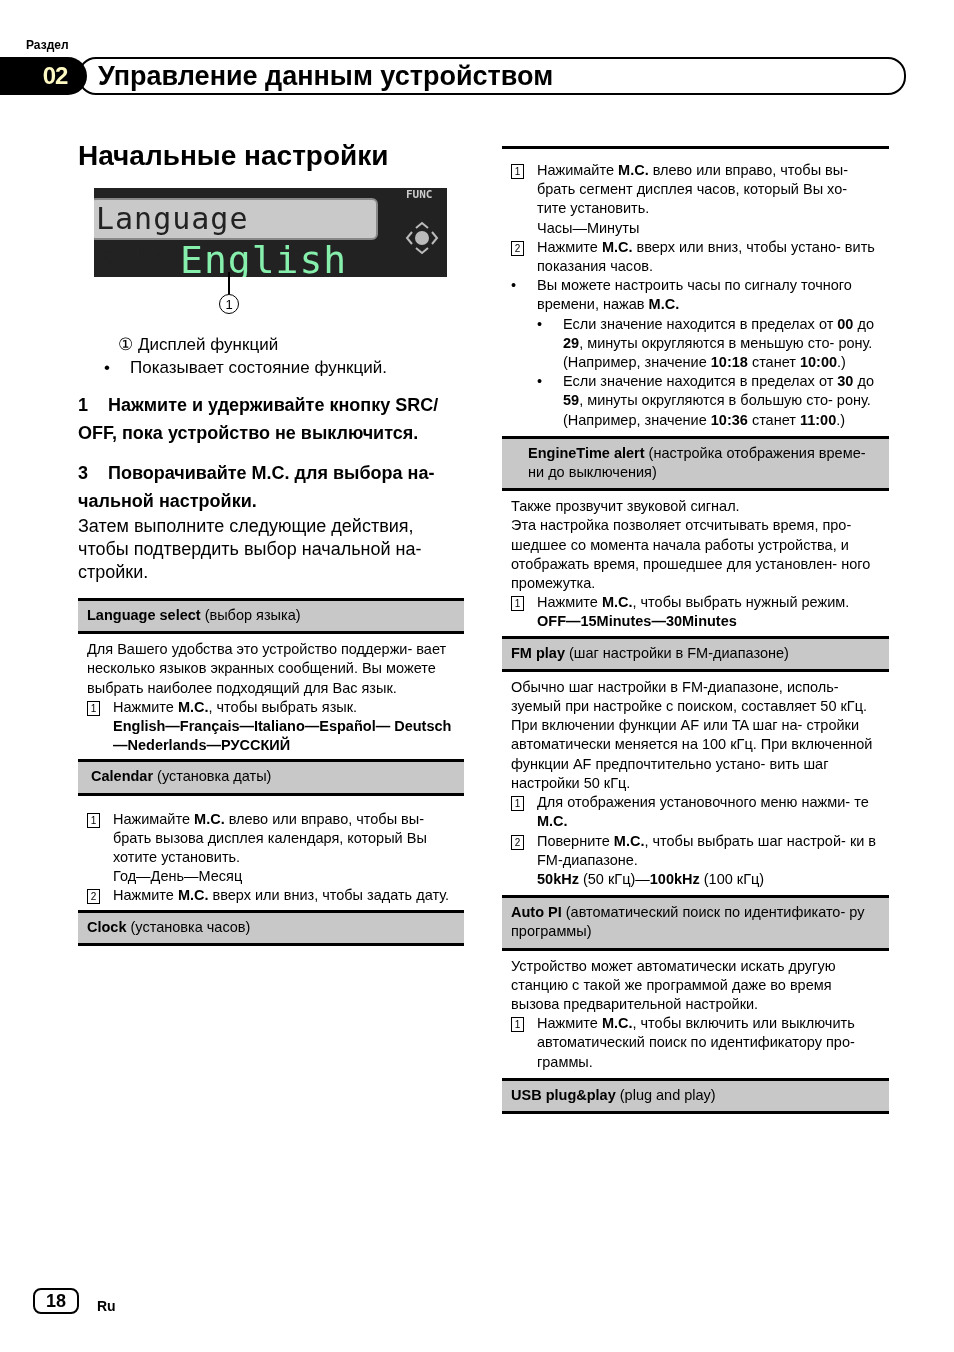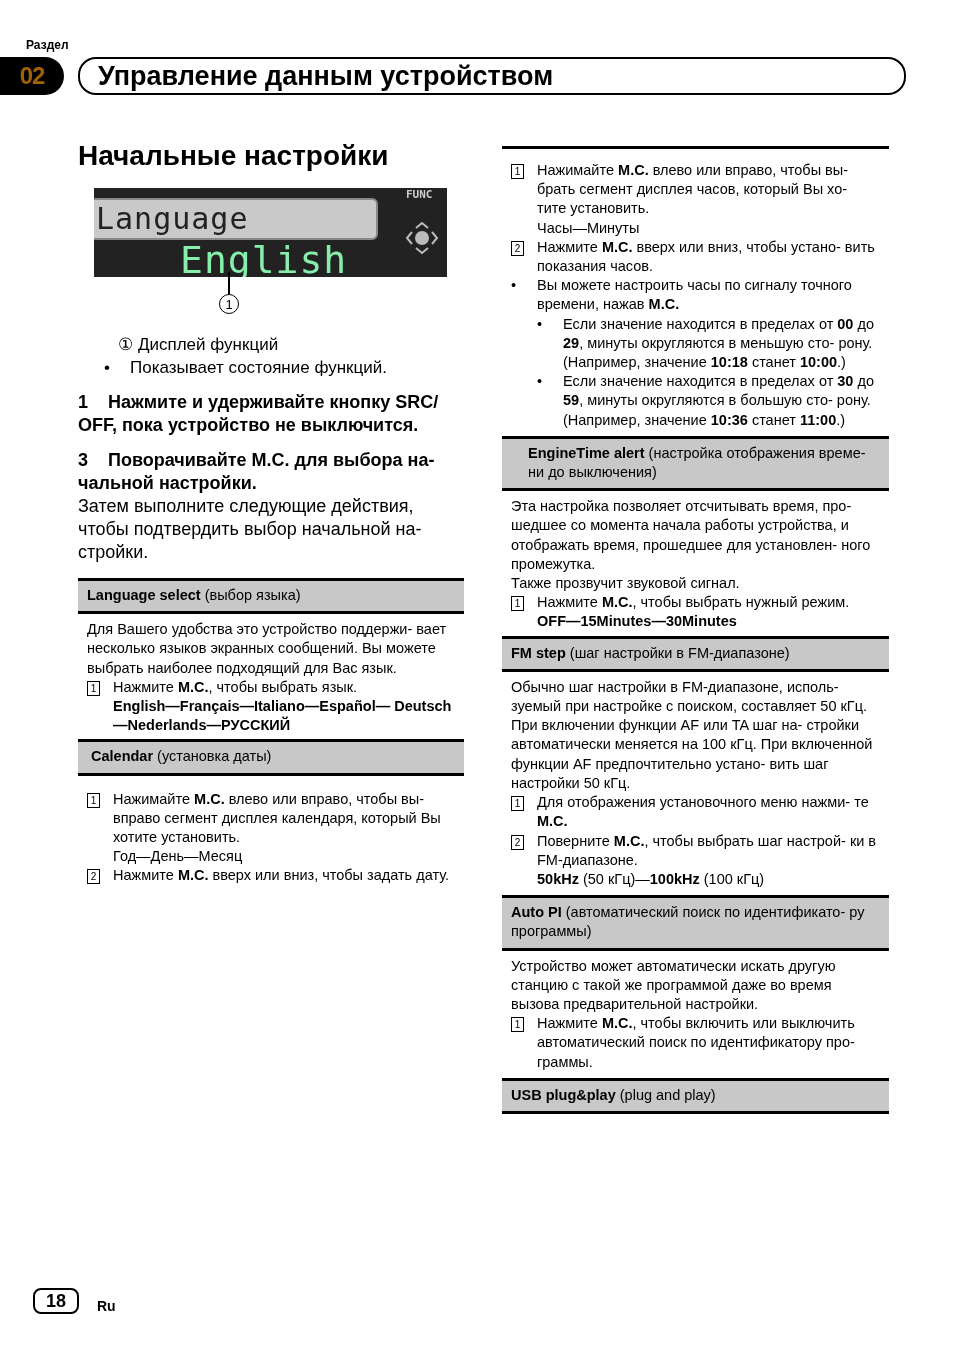--- a/index.html
+++ b/index.html
@@ -3,23 +3,23 @@
 <meta charset="utf-8">
 <style>
   html, body { margin: 0; padding: 0; }
   body {
     width: 954px; height: 1352px; position: relative; background: #ffffff;
     font-family: "Liberation Sans", sans-serif; color: #000; overflow: hidden;
   }
   .section-label { position: absolute; left: 26px; top: 38px; font-size: 12px; font-weight: bold; }
   .section-num {
     position: absolute; left: 0; top: 57px; width: 64px; height: 38px;
-    background: #000; color: #a16207; font-weight: bold; font-size: 24px;
+    background: #000; color: #fef9c3; font-weight: bold; font-size: 24px;
     display: flex; align-items: center; justify-content: center;
-    border-radius: 0 19px 19px 0; letter-spacing: -1px;
+    border-radius: 0 19px 19px 0; letter-spacing: -1px; padding-left: 23px;
   }
   .chapter-title {
     position: absolute; left: 78px; top: 57px; width: 806px; height: 34px;
     border: 2px solid #000; border-radius: 18px;
     font-weight: bold; font-size: 27px; line-height: 34px; padding-left: 18px; box-sizing: content-box;
   }
   .page-title { position: absolute; left: 78px; top: 140px; font-size: 28px; font-weight: bold; margin: 0; }
   .lcd {
     position: absolute; left: 94px; top: 188px; width: 353px; height: 89px; background: #222;
     overflow: hidden;
@@ -38,21 +38,21 @@
   .lcd-joy { position: absolute; left: 310px; top: 32px; width: 36px; height: 36px; }
   .callout-line { position: absolute; left: 228px; top: 272px; width: 2px; height: 22px; background: #000; }
   .callout-circle {
     position: absolute; left: 219px; top: 294px; width: 18px; height: 18px; border: 1px solid #000;
     border-radius: 50%; font-size: 13px; display: flex; align-items: center; justify-content: center;
   }
   .col { position: absolute; top: 0; }
   .left-col { left: 78px; width: 386px; }
   .right-col { left: 502px; width: 387px; }
   .big { font-size: 18px; line-height: 23px; }
-  .step-head { font-size: 18px; font-weight: bold; line-height: 23px; }
+  .step-head { font-size: 18px; font-weight: bold; line-height: 28px; }
   .small { font-size: 14.5px; line-height: 19.2px; }
   .bar {
     background: #c8c8c8; border-top: 3px solid #000; border-bottom: 3px solid #000;
     padding: 5px 9px 6px 9px; font-size: 14.5px; line-height: 19.2px;
   }
   .bar b { font-weight: bold; }
   .body-block { padding: 6px 9px 0 9px; }
   .num-item { display: flex; }
   .num-box {
     flex: 0 0 auto; width: 11px; height: 13px; border: 1px solid #000; font-size: 10px; line-height: 13px;
@@ -121,32 +121,35 @@
     </div>
   </div>
 
   <div class="bar" style="margin-top:4px;padding-left:13px;">
     <b>Calendar</b><span> (установка даты)</span>
   </div>
   <div class="body-block small" style="padding-top:14px;">
     <div class="num-item">
       <span class="num-box">1</span>
       <div>
-        <span>Нажимайте </span><b>M.C.</b><span> влево или вправо, чтобы вы- вправо сегмент дисплея календаря, который Вы хотите установить.</span><br>
+        <span>Нажимайте </span><b>M.C.</b><span> влево или вправо, чтобы вы- брать вызова дисплея календаря, который Вы хотите установить.</span><br>
         <span>Год—День—Месяц</span>
       </div>
     </div>
     <div class="num-item">
       <span class="num-box">2</span>
       <div>
         <span>Нажмите </span><b>M.C.</b><span> вверх или вниз, чтобы задать дату.</span>
       </div>
     </div>
   </div>
 
+  <div class="bar" style="margin-top:4px;">
+    <b>Clock</b><span> (установка часов)</span>
+  </div>
 </div>
 
 <div class="col right-col" style="top:146px;">
   <div style="border-top:3px solid #000;"></div>
   <div class="body-block small" style="padding-top:12px;">
     <div class="num-item">
       <span class="num-box">1</span>
       <div>
         <span>Нажимайте </span><b>M.C.</b><span> влево или вправо, чтобы вы- брать сегмент дисплея часов, который Вы хо- тите установить.</span><br>
         <span>Часы—Минуты</span>
@@ -171,33 +174,33 @@
           <div><span>Если значение находится в пределах от </span><b>30</b><span> до </span><b>59</b><span>, минуты округляются в большую сто- рону. (Например, значение </span><b>10:36</b><span> станет </span><b>11:00</b><span>.)</span></div>
         </div>
       </div>
     </div>
   </div>
 
   <div class="bar" style="margin-top:6px;padding-left:26px;">
     <b>EngineTime alert</b><span> (настройка отображения време- ни до выключения)</span>
   </div>
   <div class="body-block small">
+    <div>Также прозвучит звуковой сигнал.</div>
     <div>Эта настройка позволяет отсчитывать время, про- шедшее со момента начала работы устройства, и отображать время, прошедшее для установлен- ного промежутка.</div>
-    <div>Также прозвучит звуковой сигнал.</div>
     <div class="num-item">
       <span class="num-box">1</span>
       <div>
         <span>Нажмите </span><b>M.C.</b><span>, чтобы выбрать нужный режим.</span><br>
         <b>OFF—15Minutes—30Minutes</b>
       </div>
     </div>
   </div>
 
   <div class="bar" style="margin-top:4px;">
-    <b>FM step</b><span> (шаг настройки в FM-диапазоне)</span>
+    <b>FM play</b><span> (шаг настройки в FM-диапазоне)</span>
   </div>
   <div class="body-block small">
     <div>Обычно шаг настройки в FM-диапазоне, исполь- зуемый при настройке с поиском, составляет 50 кГц. При включении функции AF или TA шаг на- стройки автоматически меняется на 100 кГц. При включенной функции AF предпочтительно устано- вить шаг настройки 50 кГц.</div>
     <div class="num-item">
       <span class="num-box">1</span>
       <div><span>Для отображения установочного меню нажми- те </span><b>M.C.</b></div>
     </div>
     <div class="num-item">
       <span class="num-box">2</span>
       <div>

